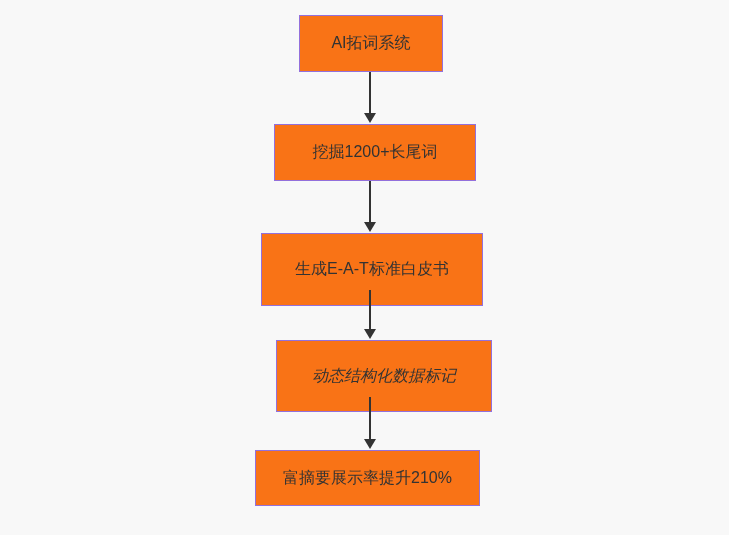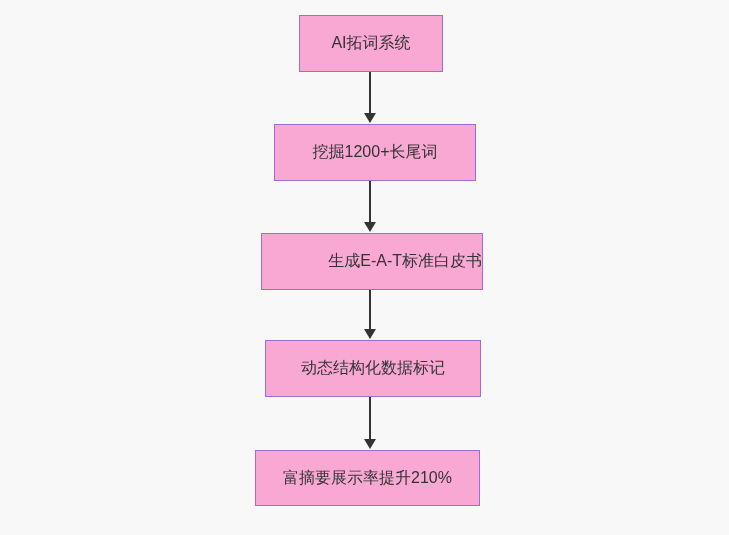--- a/index.html
+++ b/index.html
@@ -14,34 +14,34 @@
     overflow: hidden;
   }
   .flowchart {
     position: relative;
     width: 729px;
     height: 535px;
   }
   .node {
     position: absolute;
     box-sizing: border-box;
-    background: #f9a8d4;
+    background: #f97316;
     border: 1px solid #9370DB;
     color: #333333;
     font-size: 16px;
     display: flex;
     align-items: center;
     justify-content: center;
     text-align: center;
     white-space: nowrap;
   }
   .node-1 { left: 299px; top: 15px;  width: 144px; height: 57px; }
   .node-2 { left: 274px; top: 124px; width: 202px; height: 57px; }
-  .node-3 { left: 261px; top: 233px; width: 222px; height: 57px; justify-content: flex-end; }
-  .node-4 { left: 265px; top: 340px; width: 216px; height: 57px; }
+  .node-3 { left: 261px; top: 233px; width: 222px; height: 73px; }
+  .node-4 { left: 276px; top: 340px; width: 216px; height: 72px; font-style: italic; }
   .node-5 { left: 255px; top: 450px; width: 225px; height: 56px; }
 
   .edge-line {
     position: absolute;
     left: 369px;
     width: 2px;
     background: #333333;
   }
   .edge-head {
     position: absolute;

